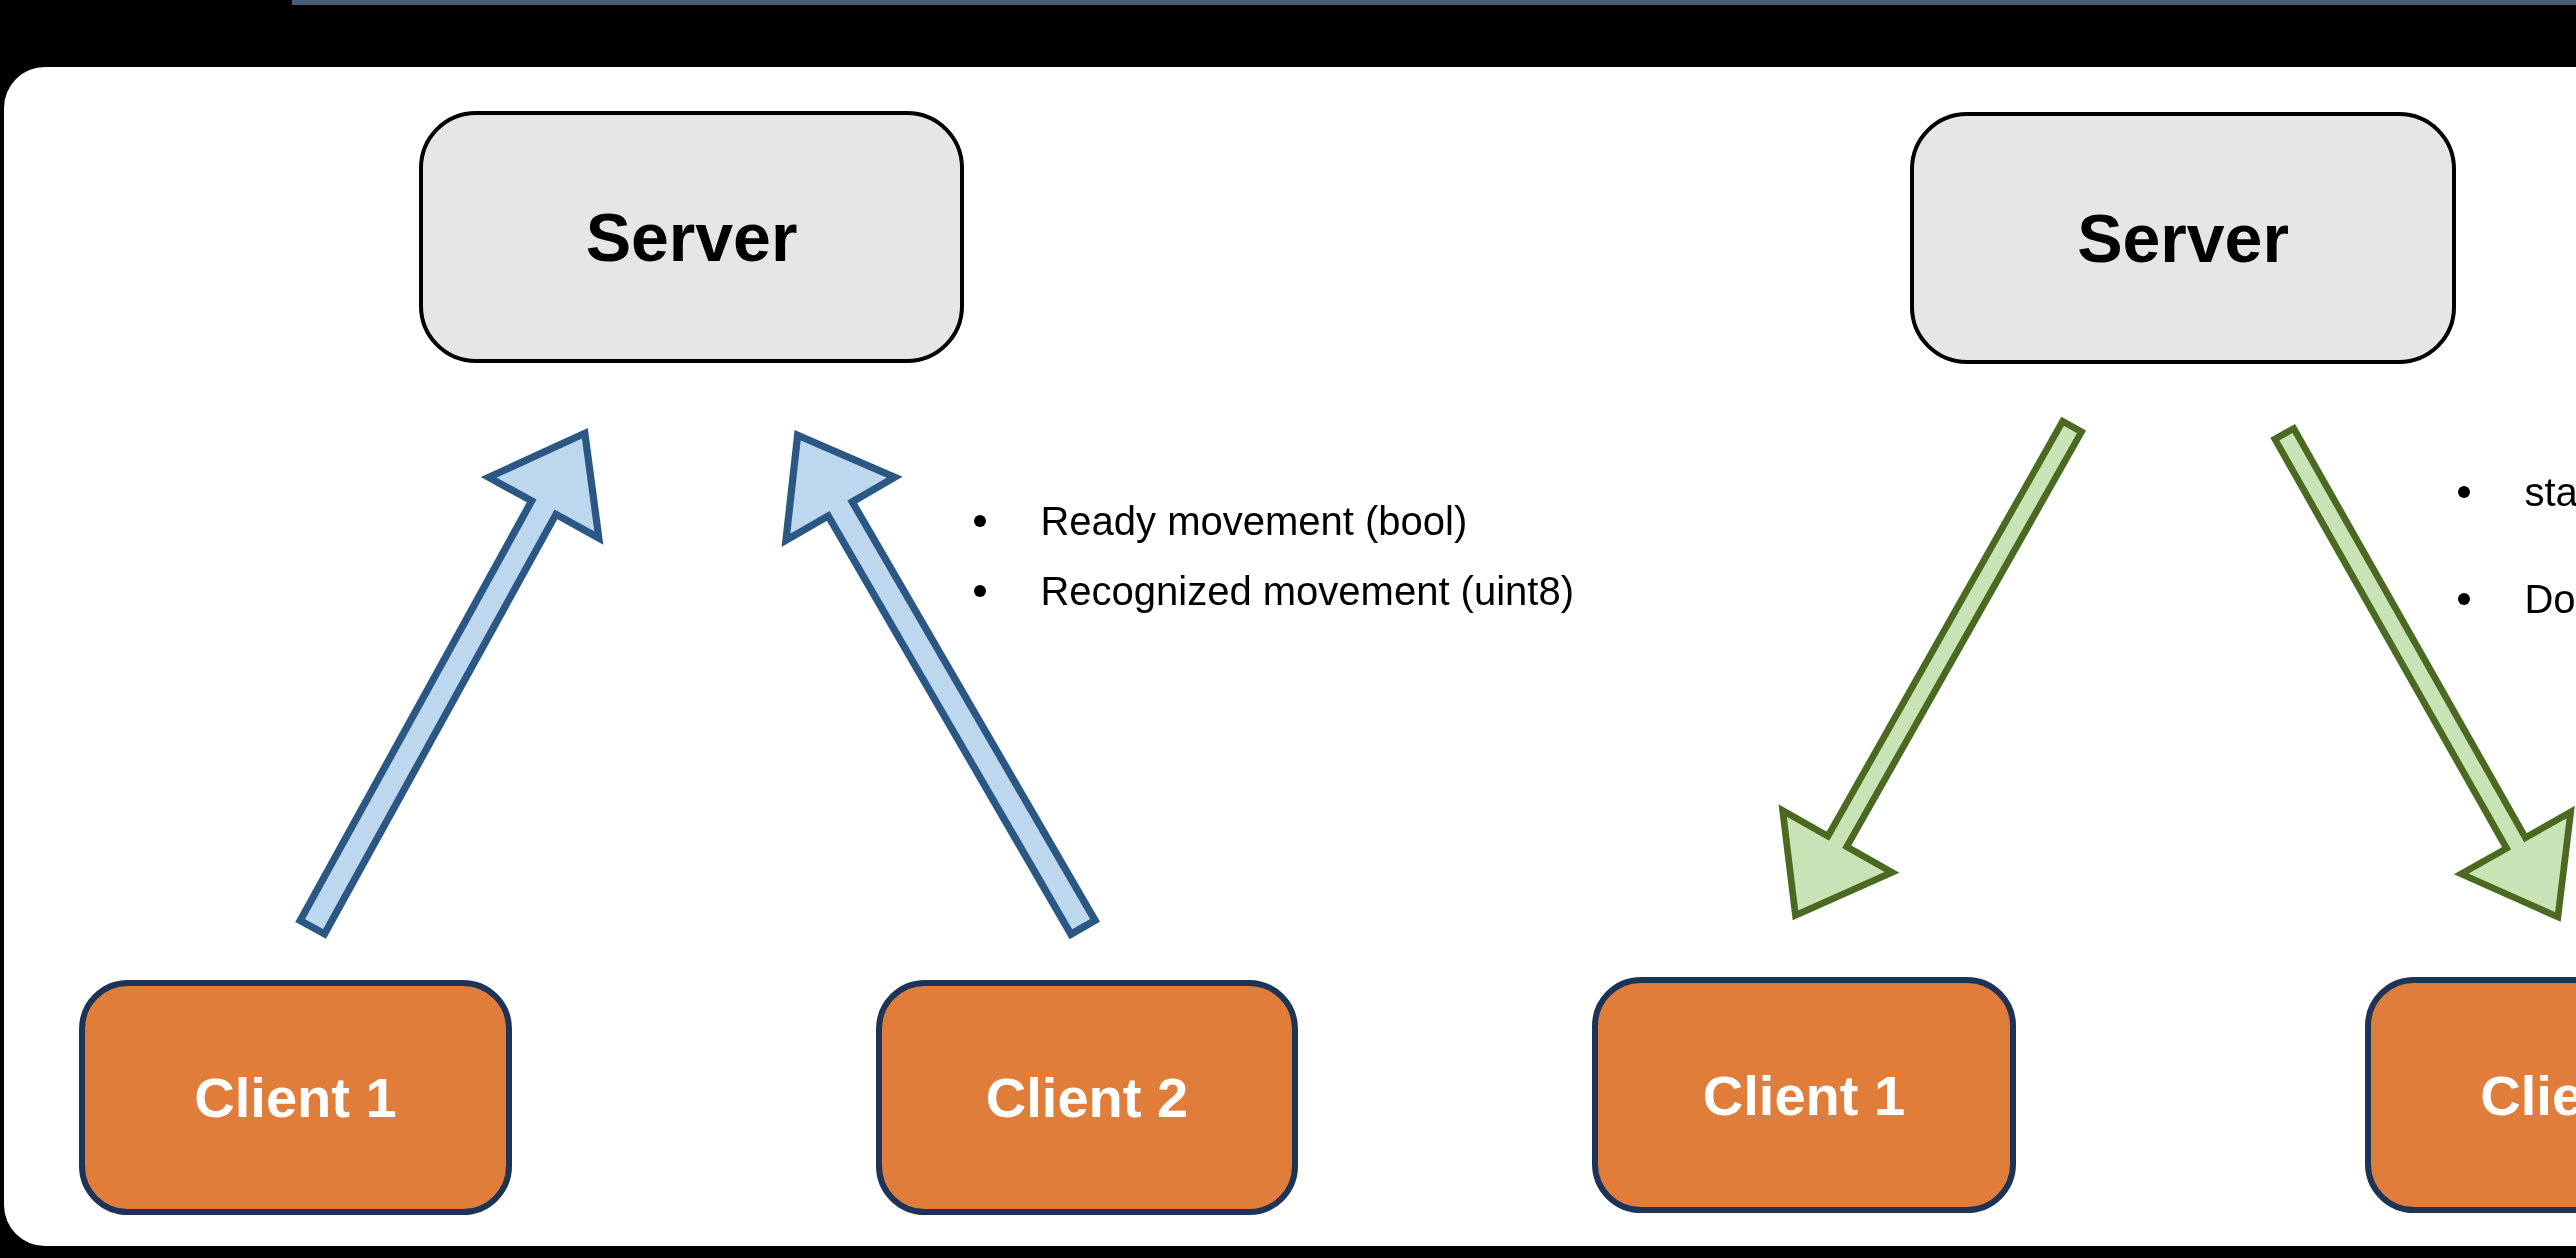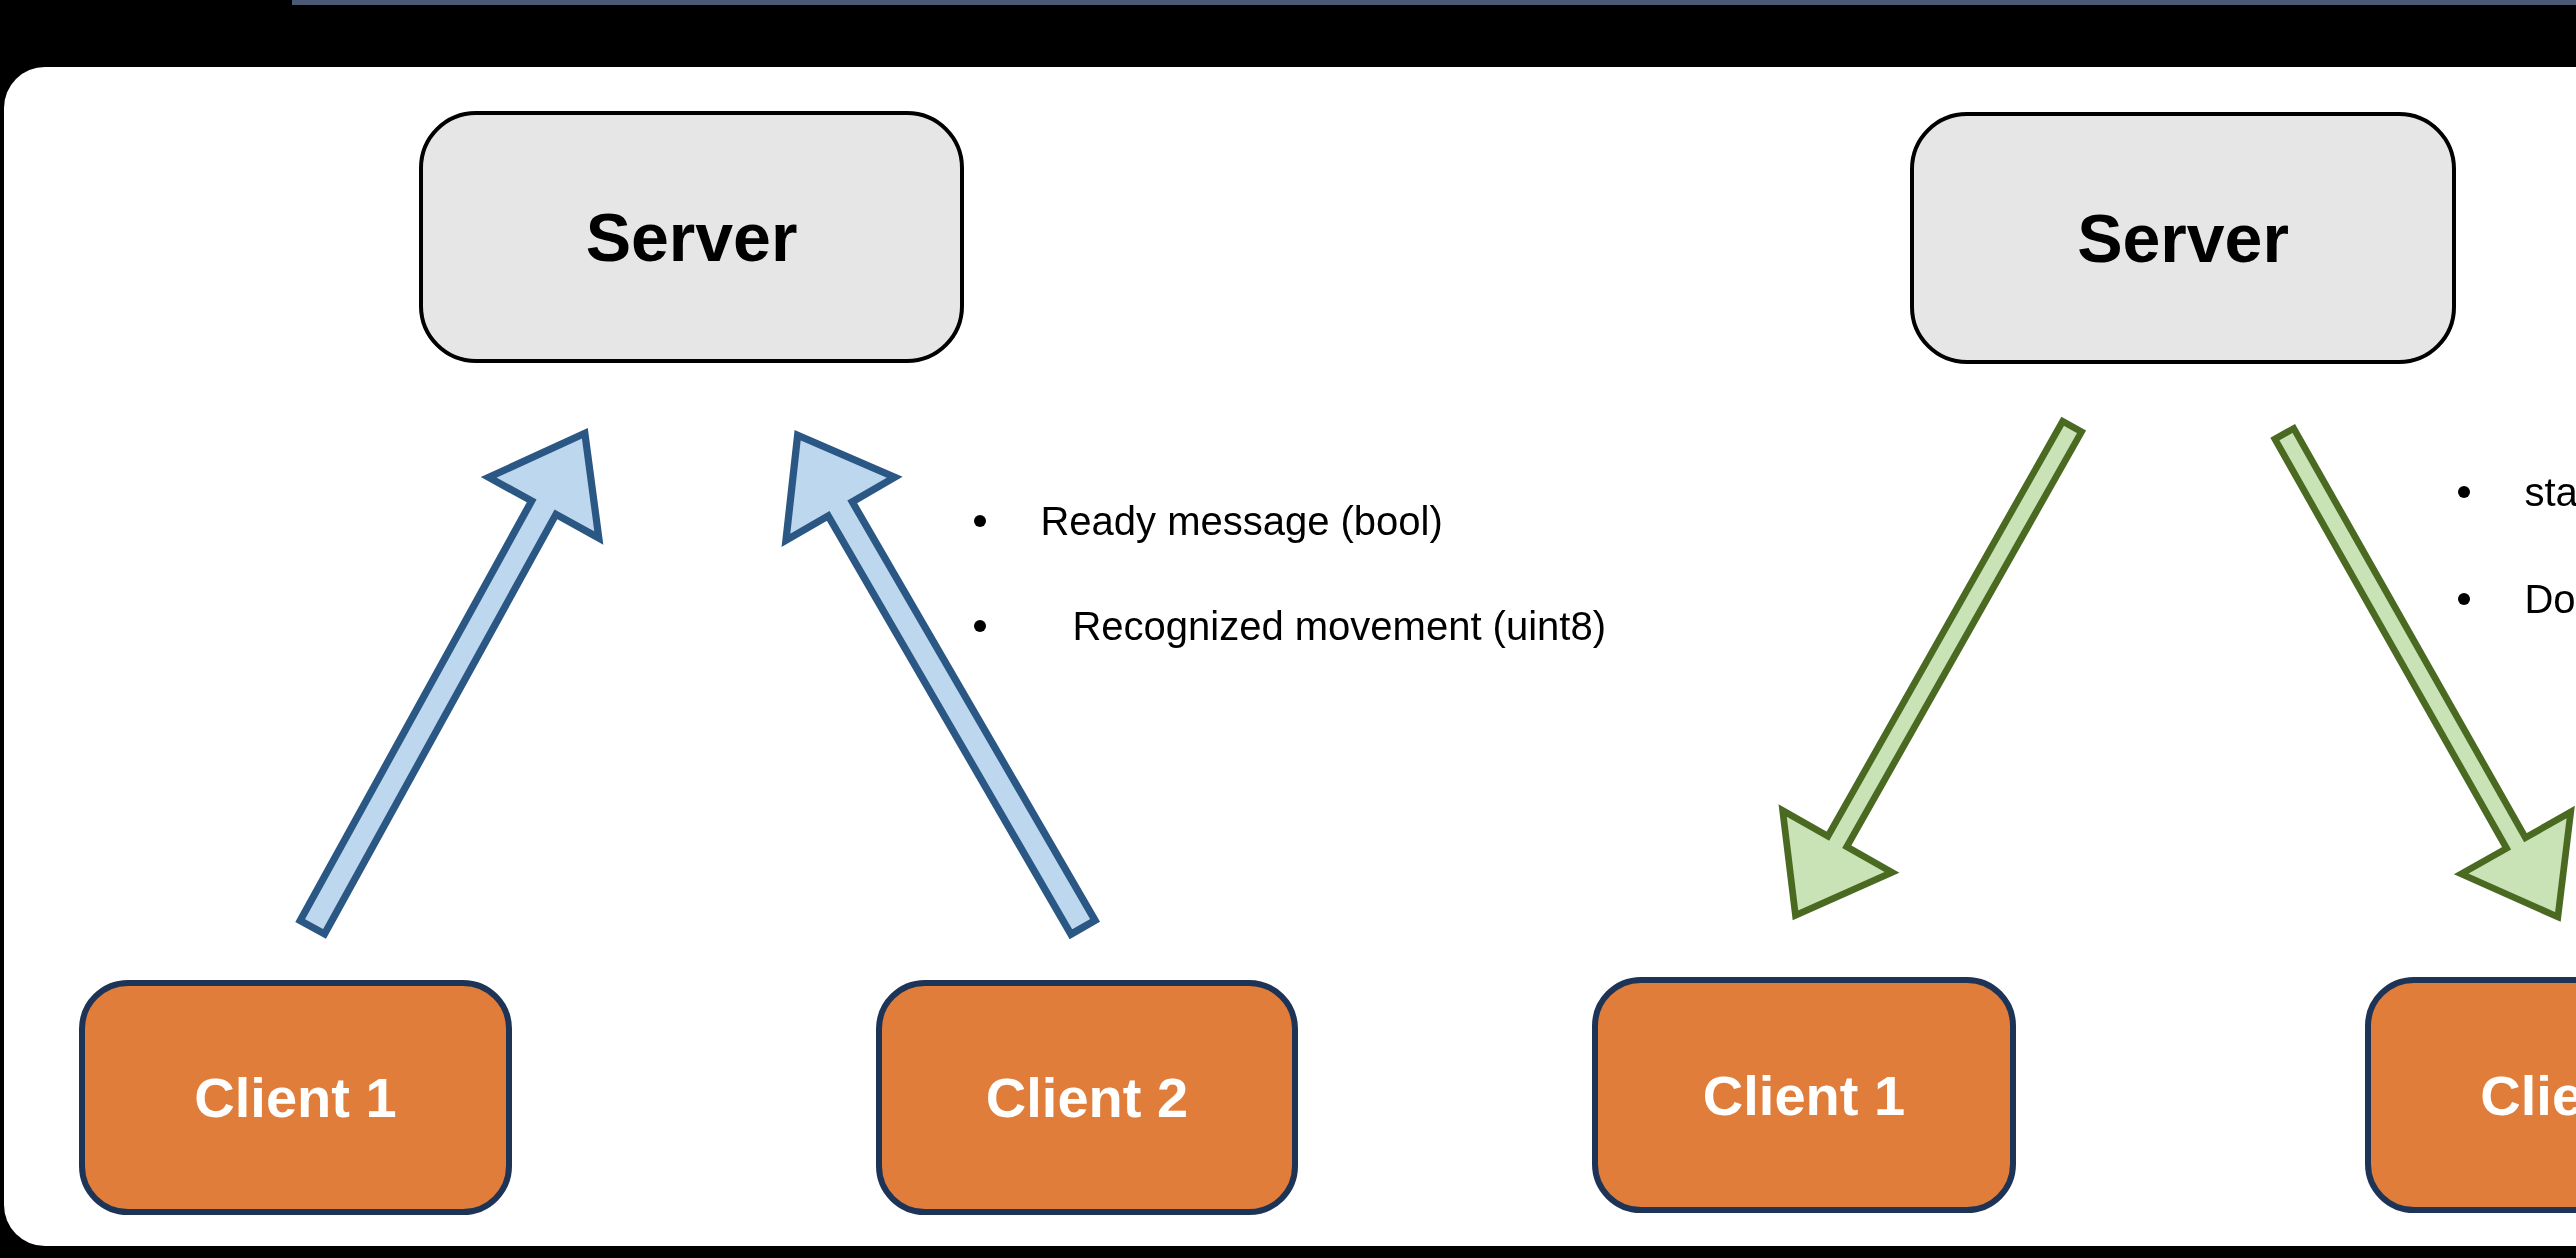--- a/index.html
+++ b/index.html
@@ -77,21 +77,21 @@
     white-space: nowrap;
   }
   .bullet-dot {
     width: 12.4px; height: 12.4px;
     border-radius: 50%;
     background: var(--bullet-text, #000);
     margin-right: 54px;
     flex: 0 0 auto;
   }
   #bullet-left-1  { left: 974px; top: 495px;  }
-  #bullet-left-2  { left: 974px; top: 600px; gap: 32px; }
+  #bullet-left-2  { left: 974px; top: 565px; }
   #bullet-right-1 { left: 2458px; top: 466px;  }
   #bullet-right-2 { left: 2458px; top: 573px; }
 </style>
 </head>
 <body>
 
 <div class="canvas">
 
   <div class="top-bar"></div>
 
@@ -110,21 +110,21 @@
     </div>
     <div class="node client-node" id="client1-left">
       <span>Client 1</span>
     </div>
     <div class="node client-node" id="client2-left">
       <span>Client 2</span>
     </div>
 
     <div class="bullet-row" id="bullet-left-1">
       <span class="bullet-dot"></span>
-      <span>Ready message (bool)</span>
+      <span>Ready movement (bool)</span>
     </div>
     <div class="bullet-row" id="bullet-left-2">
       <span class="bullet-dot"></span>
       <span>Recognized movement (uint8)</span>
     </div>
   </div>
 
   <div>
     <div class="node server-node" id="server-right">
       <span>Server</span>

